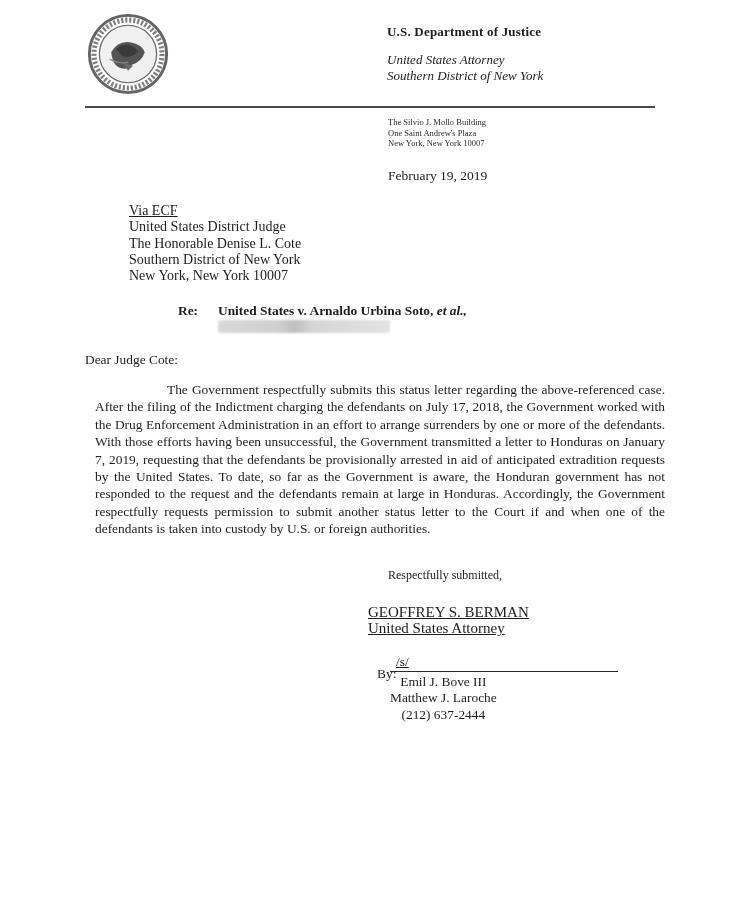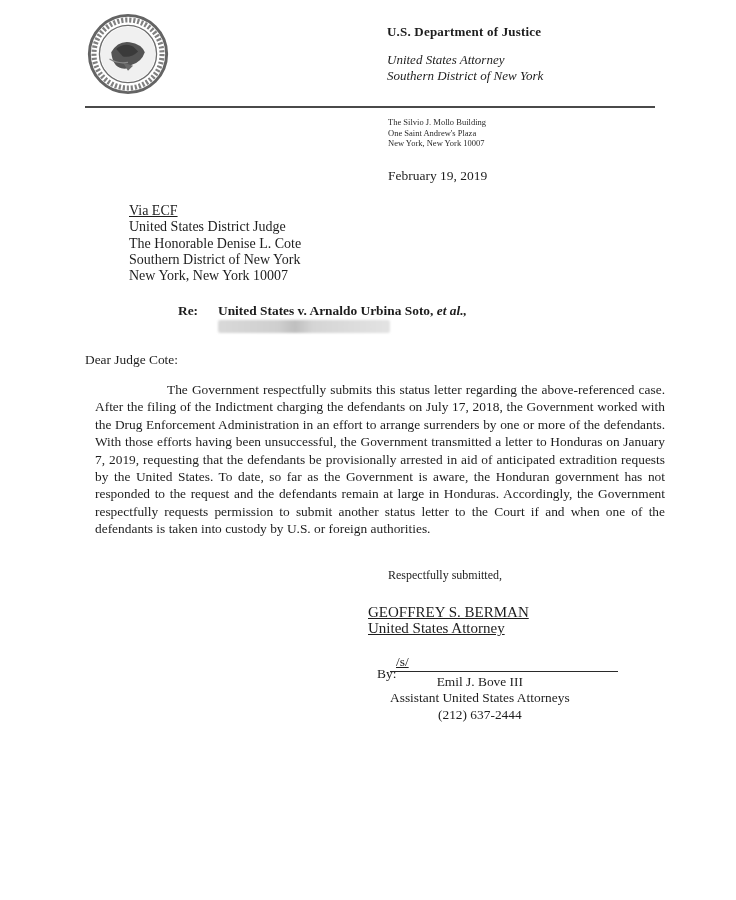--- a/index.html
+++ b/index.html
@@ -122,18 +122,18 @@
   <div class="abs signatory-block">
     <div>GEOFFREY S. BERMAN</div>
     <div>United States Attorney</div>
   </div>
 
   <div class="abs by-row">
     <span class="by-label">By:</span>
     <span class="sig-line"><span class="underlined">/s/</span></span>
     <div class="by-names">
       <div>Emil J. Bove III</div>
-      <div>Assistant United States Attorneys</div>
+      <div>Matthew J. Laroche</div>
       <div>(212) 637-2444</div>
     </div>
   </div>
 
 </div>
 
 </body></html>

